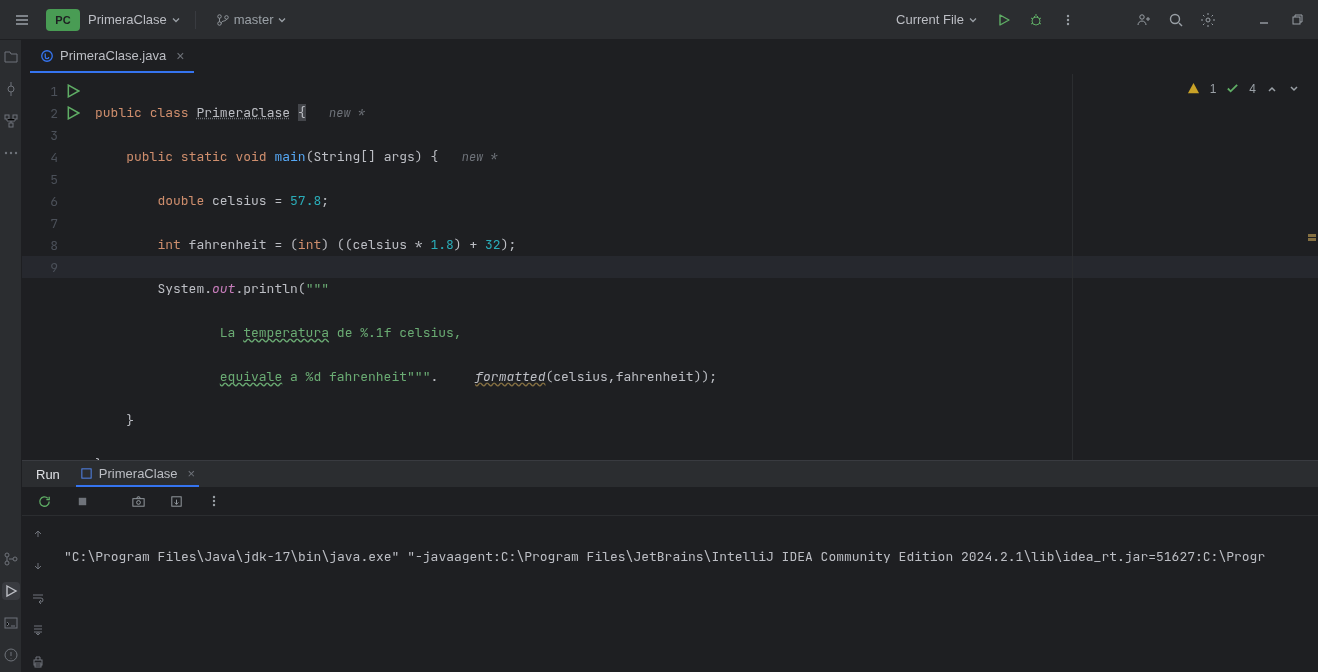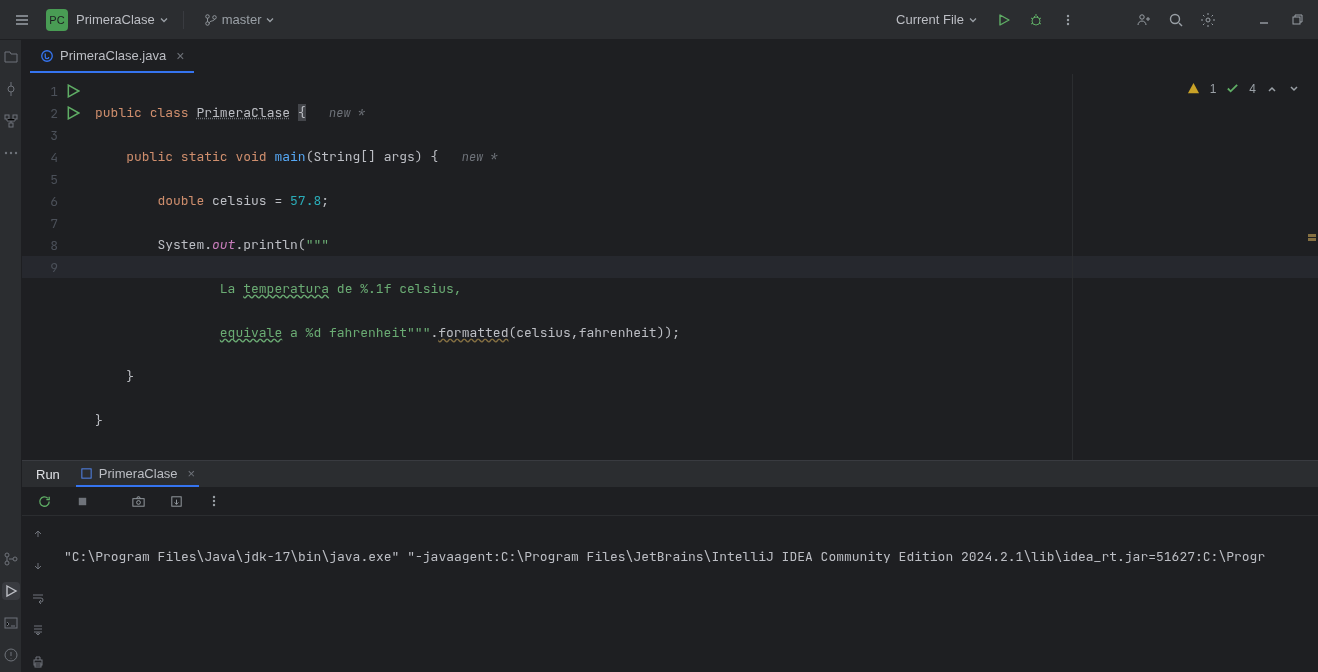--- a/index.html
+++ b/index.html
@@ -21,23 +21,23 @@
   padding: 0 8px;
   justify-content: space-between;
 }
 .top-left, .top-right { display: flex; align-items: center; gap: 4px; }
 .icon-btn {
   width: 28px; height: 28px;
   display: flex; align-items: center; justify-content: center;
   border-radius: 4px; cursor: pointer; color: #9aa0a6;
 }
 .proj-badge {
-  width: 22px; height: 22px; background: #499c54;
+  width: 34px; height: 22px; background: #499c54;
   border-radius: 4px; display: flex; align-items: center; justify-content: center;
-  font-size: 11px; font-weight: 400; color: #1e1f22; margin-left: 6px;
+  font-size: 11px; font-weight: 700; color: #1e1f22; margin-left: 6px;
 }
 .proj-name { color: #bcbec4; padding: 0 4px; display: flex; align-items: center; gap: 4px; cursor: pointer; }
 .branch { display: flex; align-items: center; gap: 4px; margin-left: 10px; color: #9aa0a6; cursor: pointer; }
 .run-config { color: #bcbec4; display: flex; align-items: center; gap: 4px; padding: 0 8px; cursor: pointer; text-align: center; }
 .green-icon { color: #5fad65; }
 
 .left-rail {
   position: absolute; top: 40px; left: 0; width: 22px; height: calc(100% - 40px);
   background: #2b2d30; border-right: 1px solid #1e1f22;
   display: flex; flex-direction: column; align-items: center; padding-top: 8px; gap: 14px;
@@ -78,21 +78,21 @@
   font-family: "JetBrains Mono", Consolas, monospace; font-size: 13px; line-height: 22px;
   white-space: pre;
 }
 .current-line-bg { position:absolute; left:0; right:0; height:22px; top:182px; background:#26282e; }
 .right-rule { position:absolute; top:0; bottom:0; left:1050px; width:1px; background:#2b2d30; }
 .scroll-marks { position:absolute; right:0; top:0; width:12px; height:100%; }
 .mark-y { position:absolute; right:2px; width:8px; height:3px; background:#857042; }
 .kw { color:#cf8e6d; }
 .fn { color:#56a8f5; }
 .fnname { color:#bcbec4; text-decoration: underline dotted #6f737a; }
-.mname { color:#bcbec4; text-decoration: underline wavy #857042; text-decoration-skip-ink:none;}
+.mname { color:#bcbec4; font-style: italic; text-decoration: underline wavy #857042; text-decoration-skip-ink:none;margin-left:37px;}
 .num { color:#2aacb8; }
 .str { color:#6aab73; }
 .fld { color:#c77dbb; font-style: italic; }
 .hint { color:#6f737a; font-style: italic; font-size:12px; }
 .und-spell { text-decoration: underline wavy #6aab73; text-decoration-skip-ink:none; }
 
 .inspect {
   position: absolute; top: 8px; right: 18px; display: flex; align-items: center; gap: 10px;
   color: #9aa0a6; font-size: 12px;
 }
@@ -342,20 +342,21 @@
         </div>
       <div class="gutter-row">
           <span class="line-num">9</span>
         </div>
     </div>
 
     <div class="code">
 <div><span class="kw">public</span> <span class="kw">class</span> <span class="fnname">PrimeraClase</span> <span style="background:#43454a;">{</span>   <span class="hint">new *</span></div>
 <div>    <span class="kw">public</span> <span class="kw">static</span> <span class="kw">void</span> <span class="fn">main</span><span>(String[] args) {</span>   <span class="hint">new *</span></div>
 <div>        <span class="kw">double</span><span> celsius = </span><span class="num">57.8</span><span>;</span></div>
+<div>        <span class="kw">int</span><span> fahrenheit = (</span><span class="kw">int</span><span>) ((celsius * </span><span class="num">1.8</span><span>) + </span><span class="num">32</span><span>);</span></div>
 <div>        <span>System.</span><span class="fld">out</span><span>.println(</span><span class="str">"""</span></div>
 <div>                <span class="str">La </span><span class="str und-spell">temperatura</span><span class="str"> de %.1f celsius,</span></div>
 <div>                <span class="str und-spell">equivale</span><span class="str"> a %d fahrenheit</span><span class="str">"""</span><span>.</span><span class="mname">formatted</span><span>(celsius,fahrenheit));</span></div>
 <div>    <span>}</span></div>
 <div><span>}</span></div>
     </div>
   </div>
 
   <div class="run-panel">
     <div class="run-tabs">

